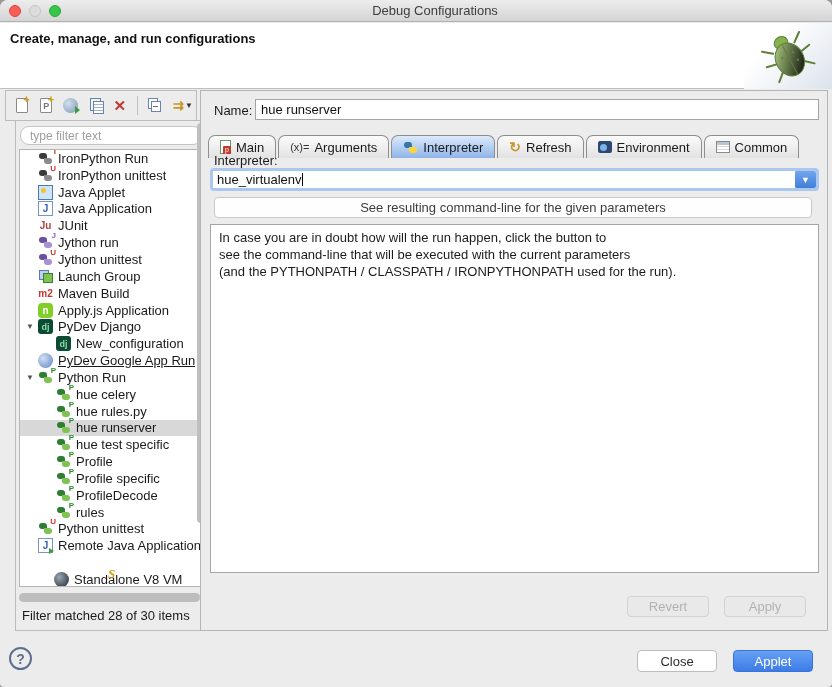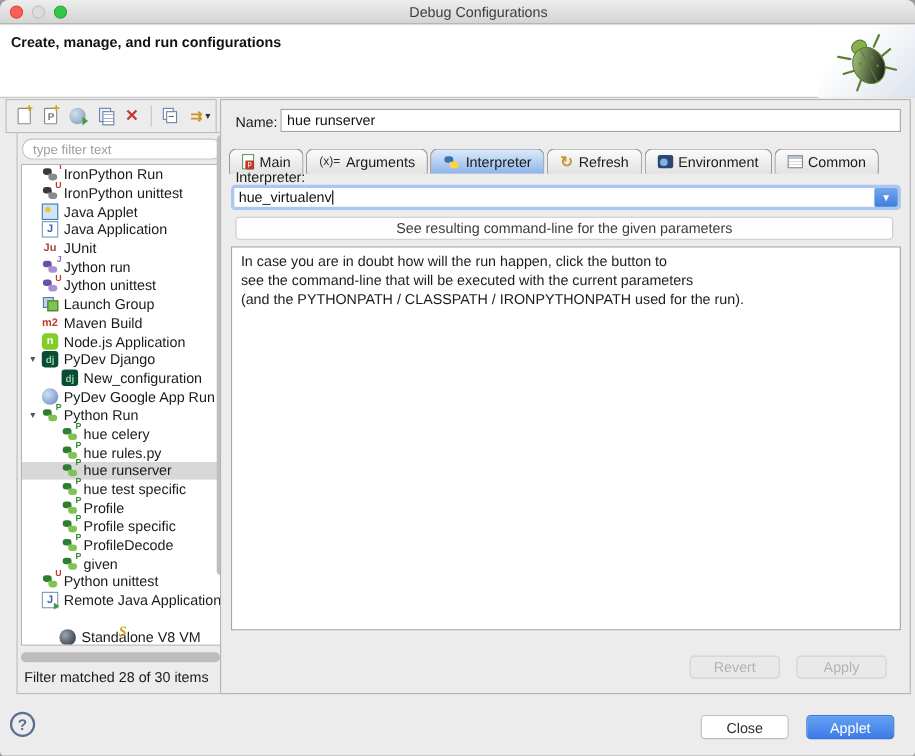--- a/index.html
+++ b/index.html
@@ -273,33 +273,33 @@
     <span class="tlabel">Launch Group</span>
   </div>
         <div class="trow" style="padding-left: 6px;">
     <span class="arrow"></span>
     <span class="ticon i-maven" data-l="m2"></span>
     <span class="tlabel">Maven Build</span>
   </div>
         <div class="trow" style="padding-left: 6px;">
     <span class="arrow"></span>
     <span class="ticon i-node" data-l="n"></span>
-    <span class="tlabel">Node.js Application</span>
+    <span class="tlabel">Apply.js Application</span>
   </div>
         <div class="trow" style="padding-left: 6px;">
     <span class="arrow">▼</span>
     <span class="ticon i-django" data-l="dj"></span>
     <span class="tlabel">PyDev Django</span>
   </div>
         <div class="trow" style="padding-left: 24px;">
     <span class="arrow"></span>
     <span class="ticon i-django" data-l="dj"></span>
     <span class="tlabel">New_configuration</span>
   </div>
-        <div class="trow" style="padding-left: 6px;">
+        <div class="trow" style="padding-left: 6px; text-decoration: underline;">
     <span class="arrow"></span>
     <span class="ticon i-gae"></span>
     <span class="tlabel">PyDev Google App Run</span>
   </div>
         <div class="trow" style="padding-left: 6px;">
     <span class="arrow">▼</span>
     <span class="ticon i-python-green">
             <b class="sup grn">P</b>
           </span>
     <span class="tlabel">Python Run</span>
@@ -351,21 +351,21 @@
     <span class="ticon i-python-green">
             <b class="sup grn">P</b>
           </span>
     <span class="tlabel">ProfileDecode</span>
   </div>
         <div class="trow" style="padding-left: 24px;">
     <span class="arrow"></span>
     <span class="ticon i-python-green">
             <b class="sup grn">P</b>
           </span>
-    <span class="tlabel">given</span>
+    <span class="tlabel">rules</span>
   </div>
         <div class="trow" style="padding-left: 6px;">
     <span class="arrow"></span>
     <span class="ticon i-python-green">
             <b class="sup red">U</b>
           </span>
     <span class="tlabel">Python unittest</span>
   </div>
         <div class="trow" style="padding-left: 6px;">
     <span class="arrow"></span>

